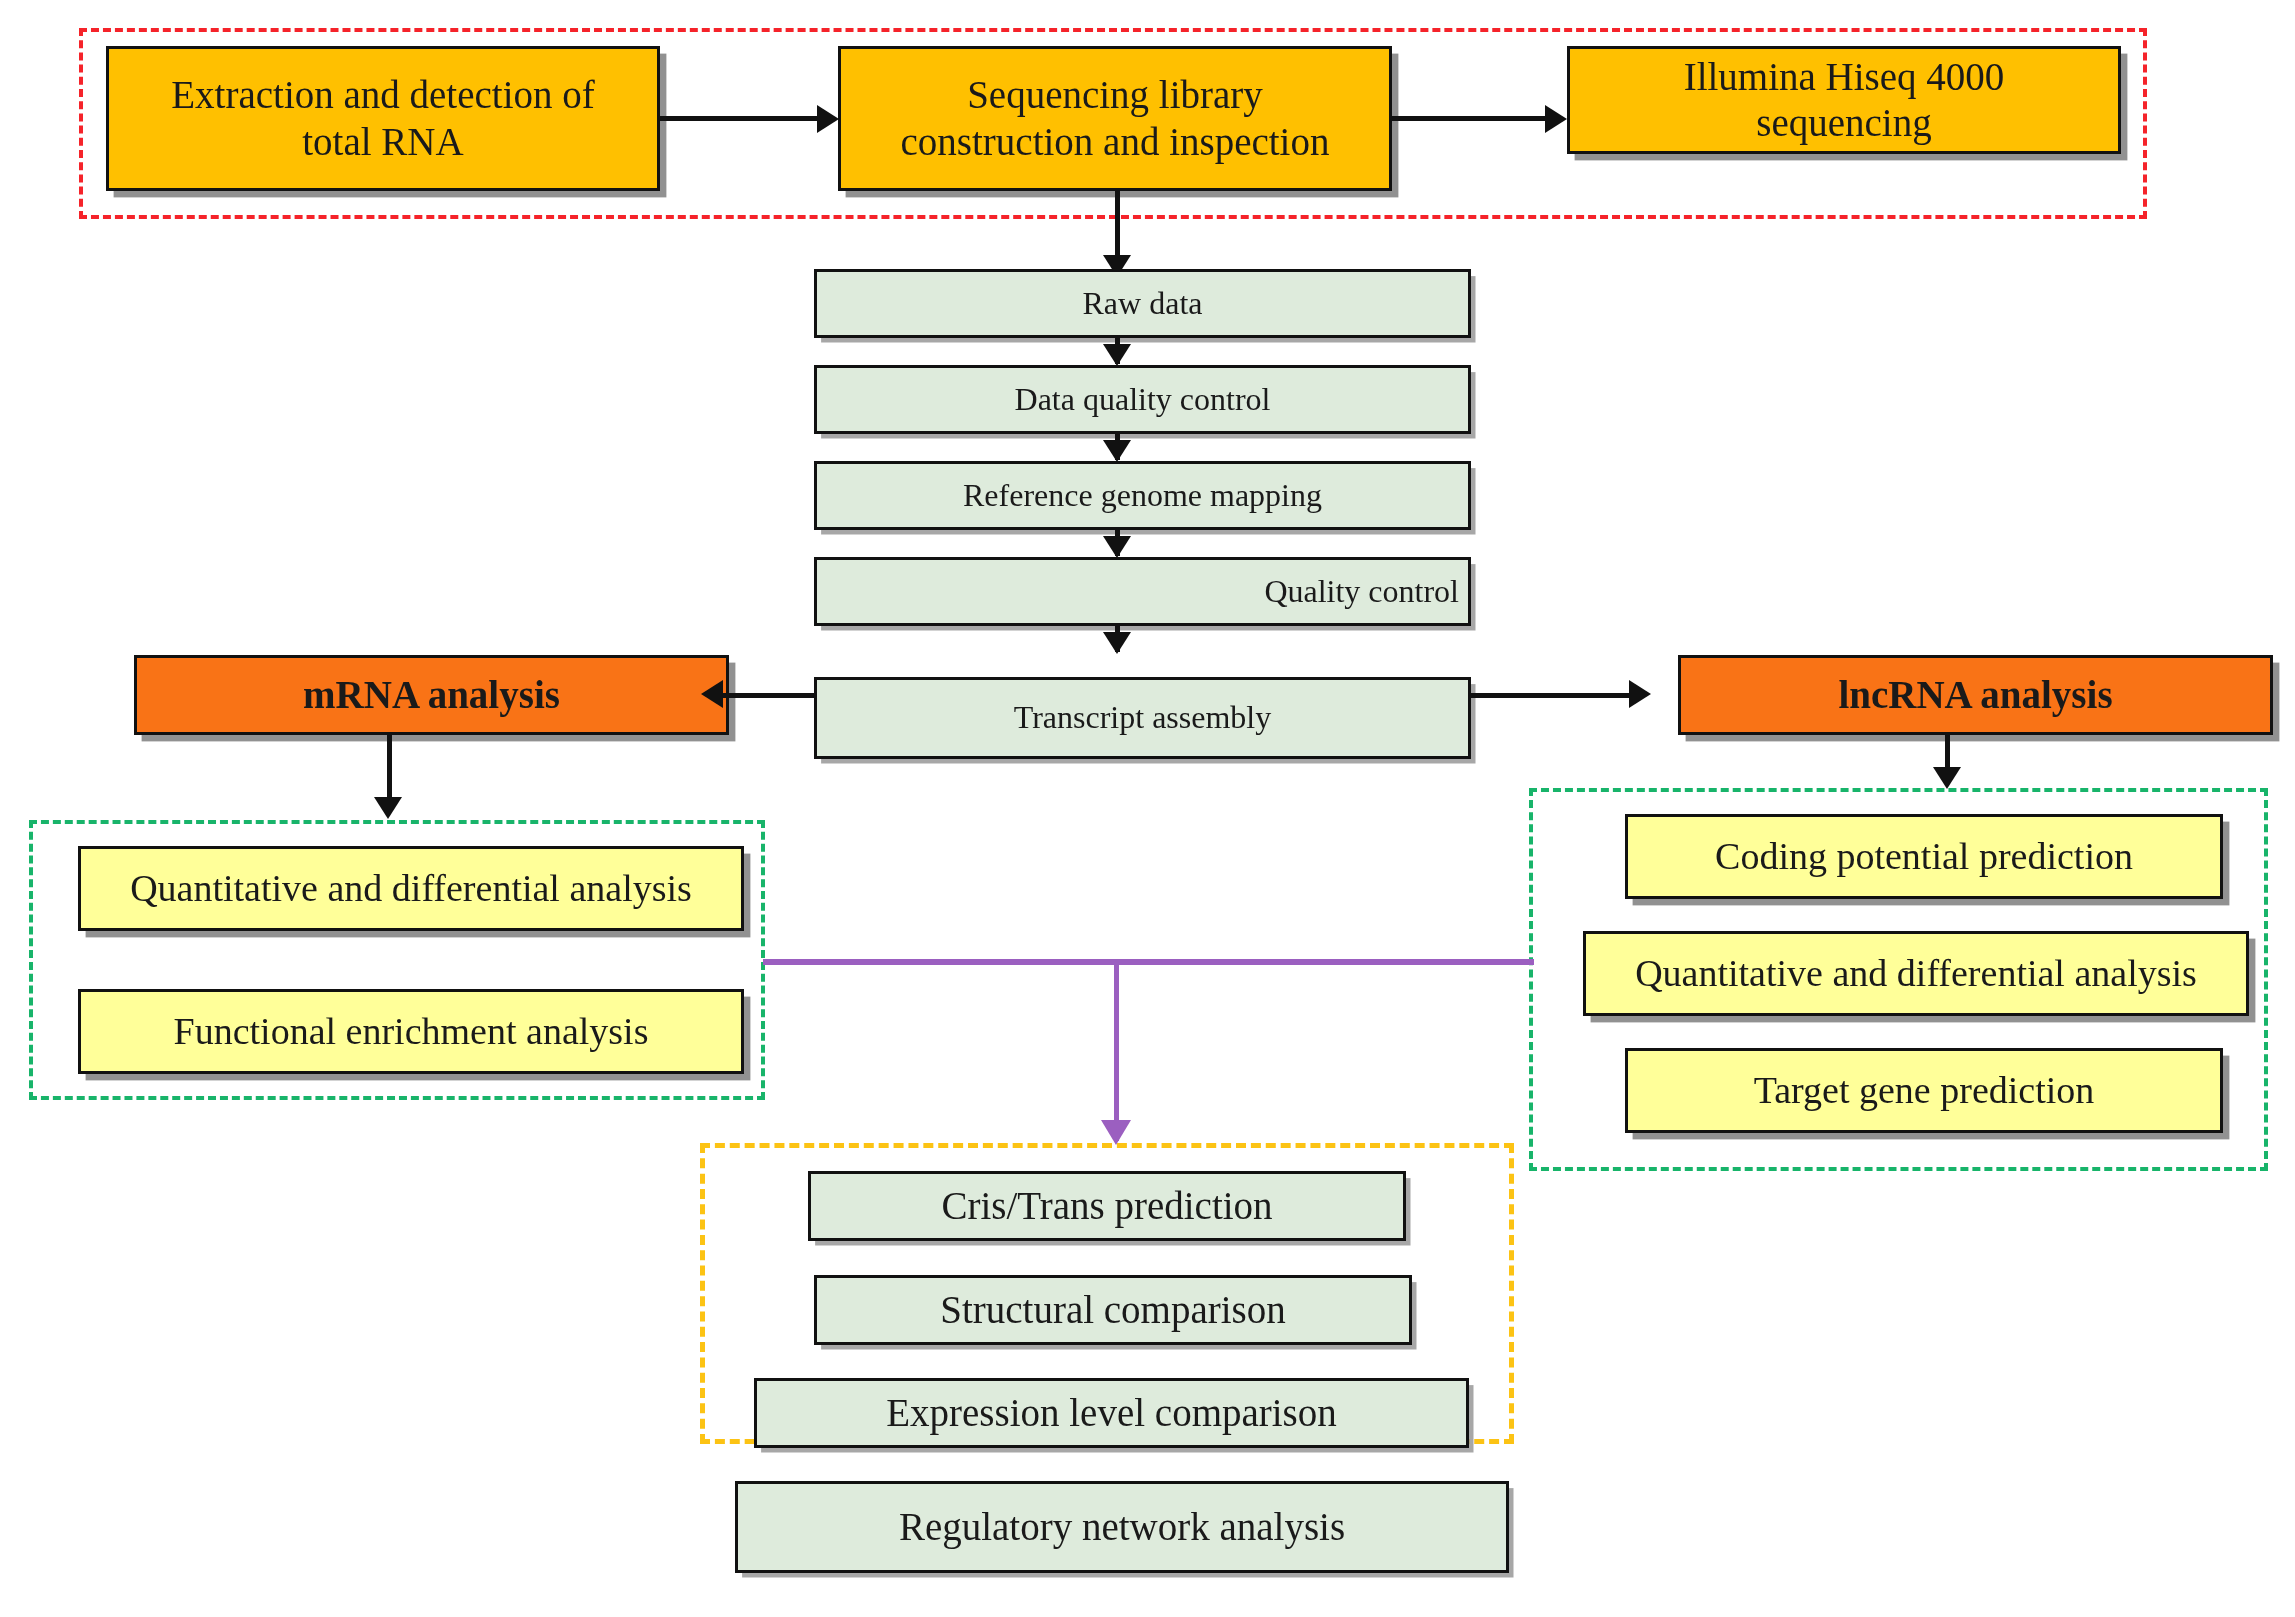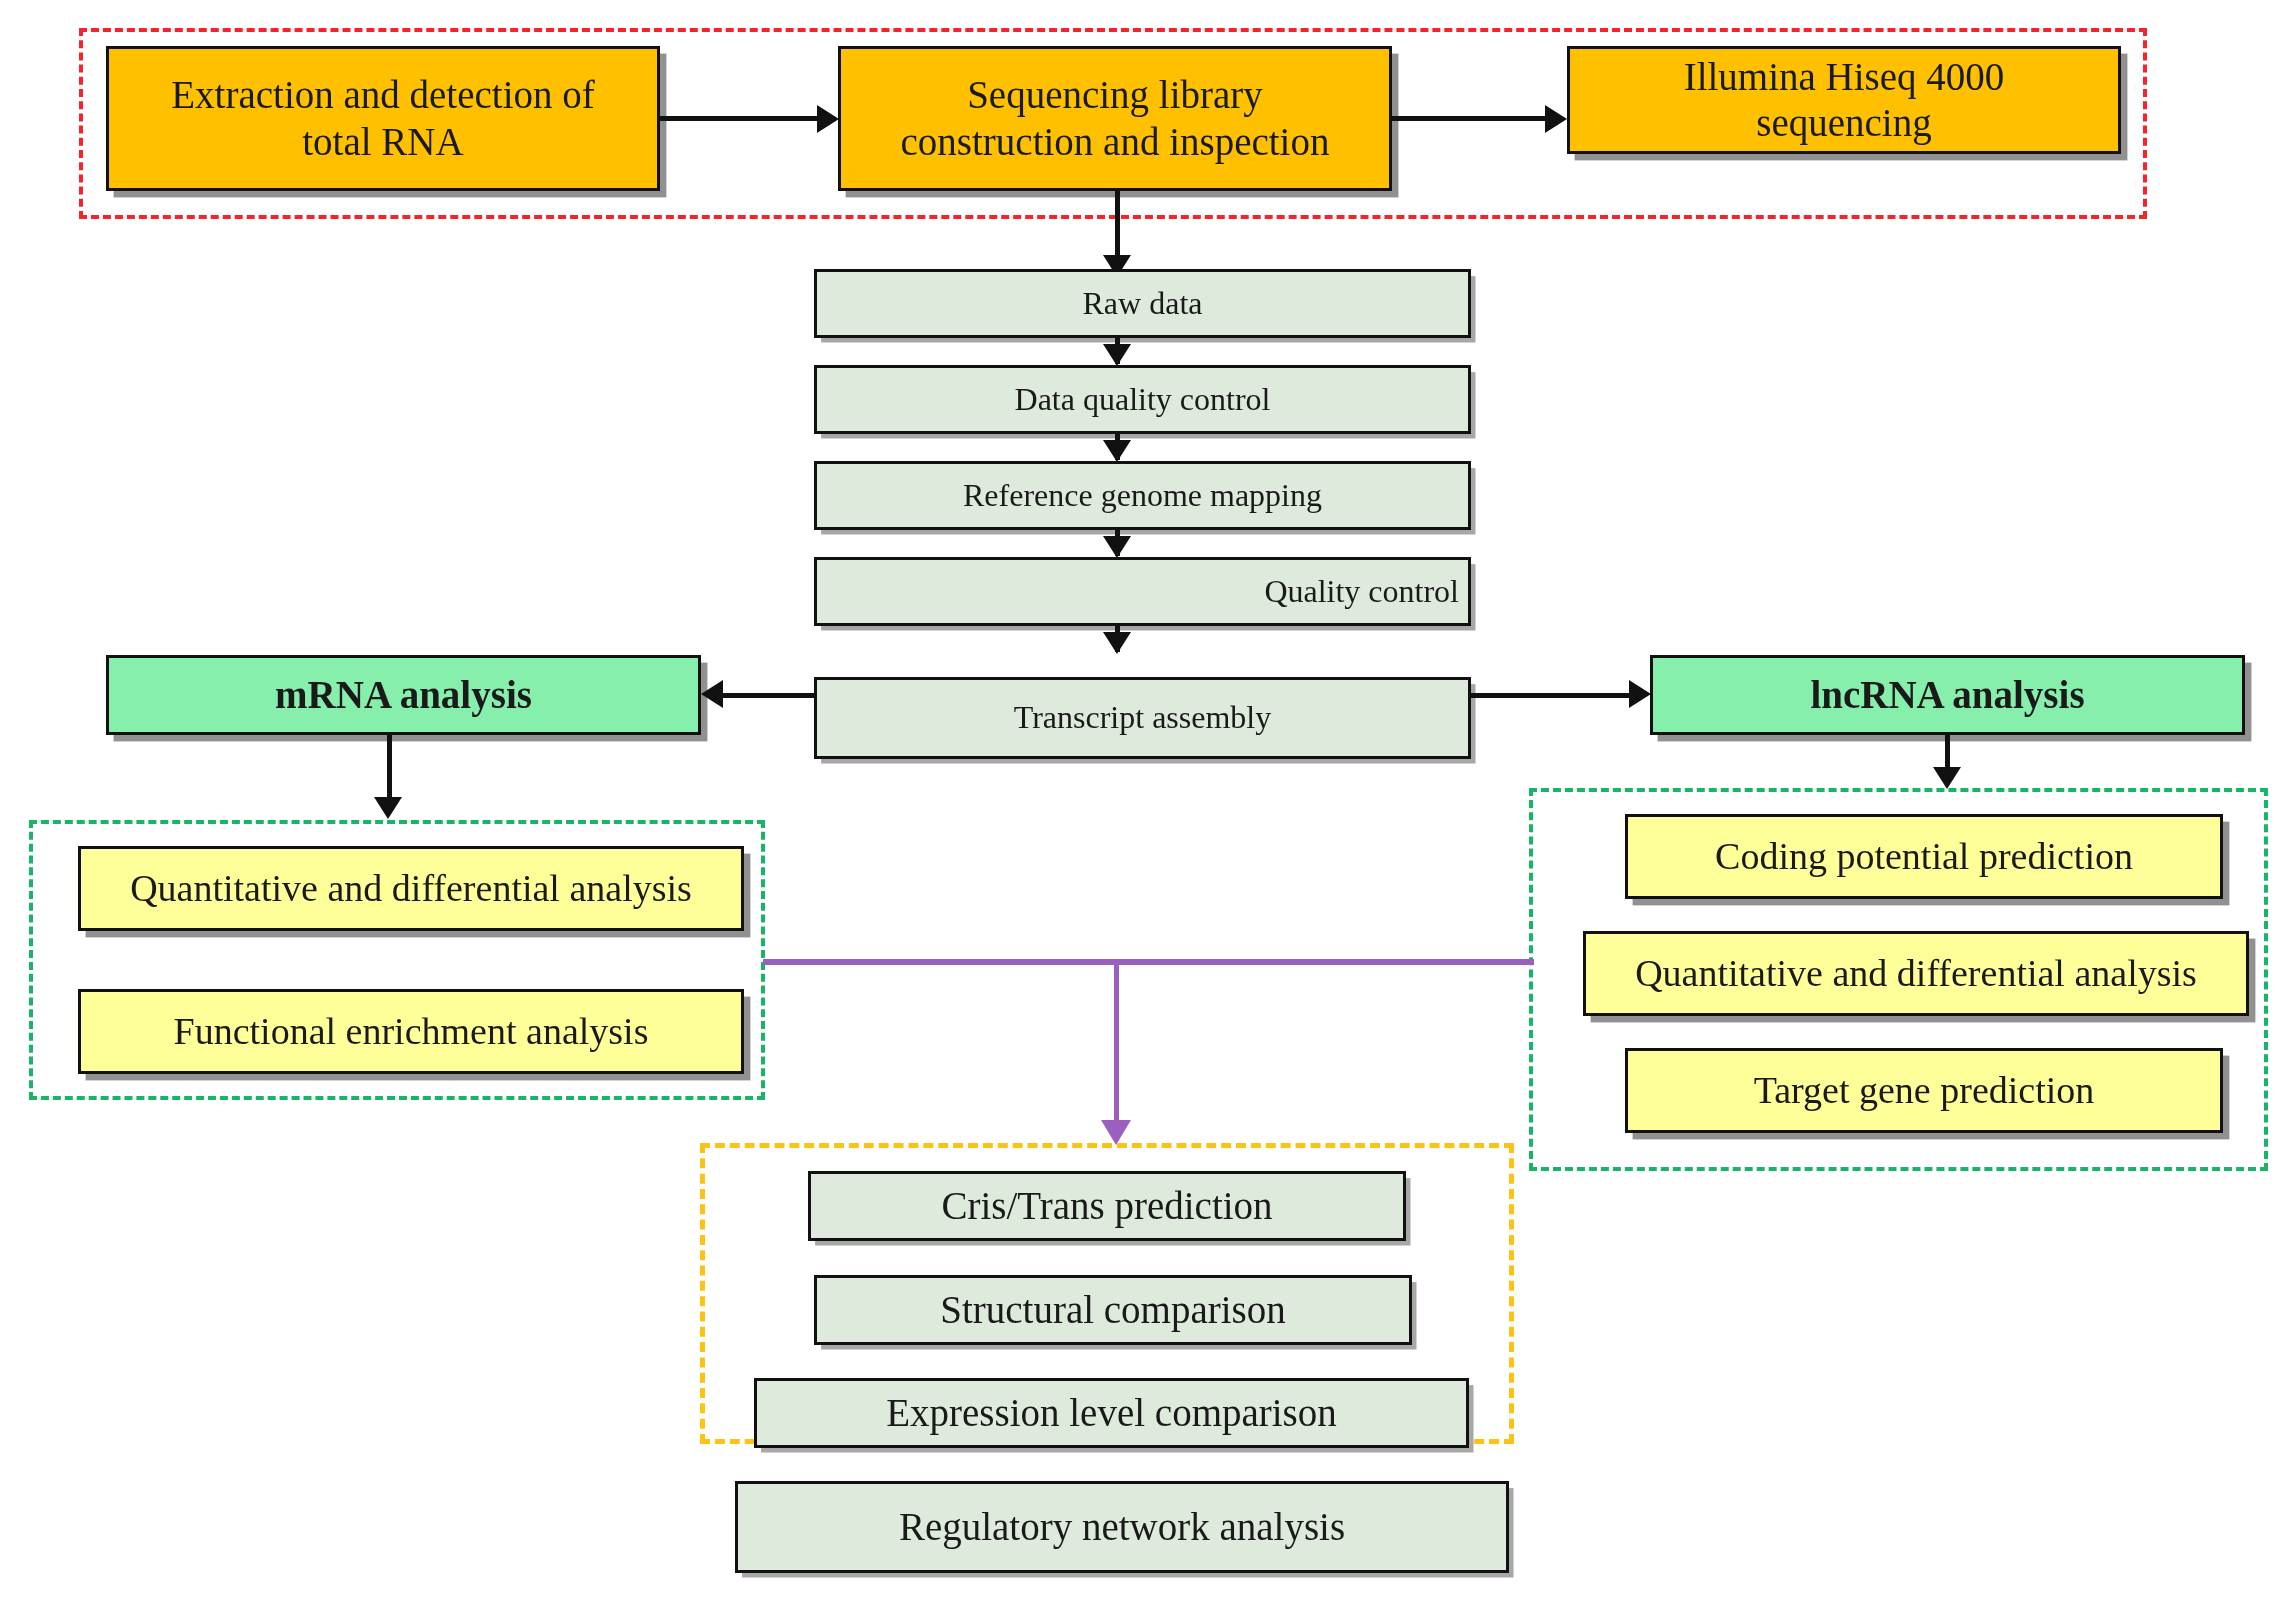--- a/index.html
+++ b/index.html
@@ -16,21 +16,21 @@
 
   
   .node{position:absolute;box-sizing:border-box;display:flex;
         align-items:center;justify-content:center;text-align:center;
         border:3.2px solid #111111;line-height:1.18;
         box-shadow:7px 7px 0 -0.6px rgba(55,55,55,0.55);}
   .node span{display:block;padding:0 9px;}
 
   .n-orange{background:#FFC000;}
   .n-lgreen{background:#DEEBDC;box-shadow:5.8px 5.8px 0 -1.3px rgba(60,60,60,0.45);}
-  .n-green {background:#86efac;}
+  .n-green {background:#f97316;margin-left:28px;}
   .n-yellow{background:#FFFF99;}
 
   
   .fs-top   {font-size:39px;}
   .fs-mid   {font-size:32px;}
   .fs-side  {font-size:39px;font-weight:bold;}
   .fs-yellow{font-size:38px;}
   .fs-bot   {font-size:39px;}
 
   

